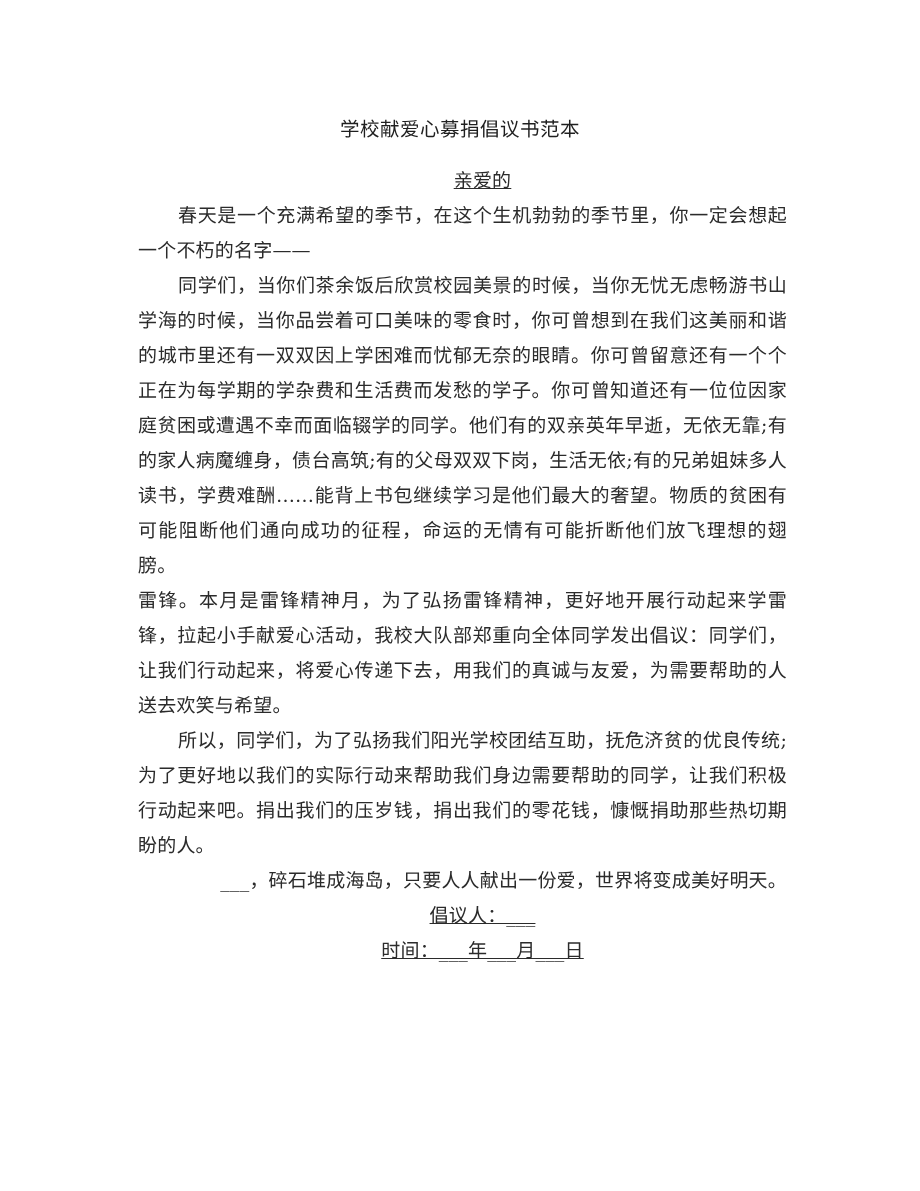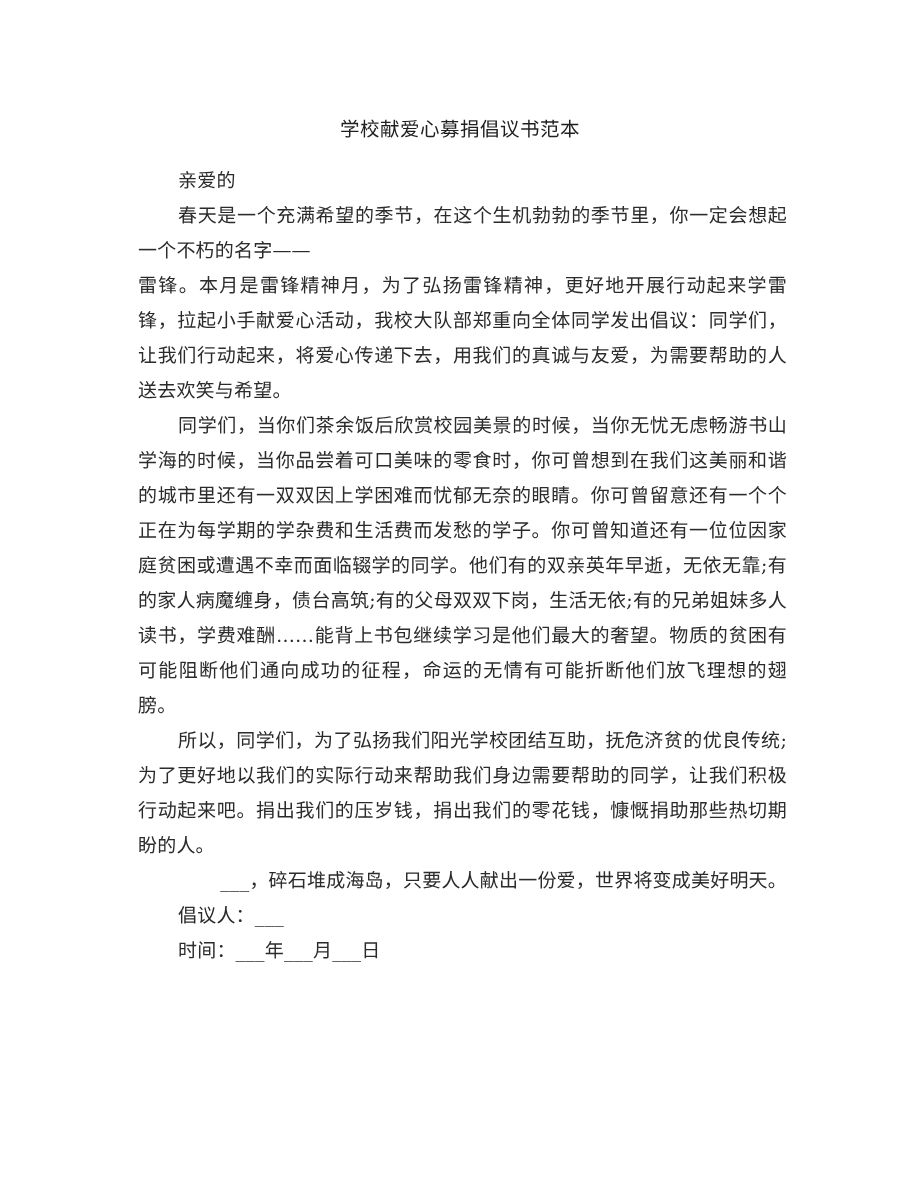--- a/index.html
+++ b/index.html
@@ -54,21 +54,22 @@
   
   .para {
     text-align: justify;
     text-justify: inter-character;
     text-indent: 40px;
     word-break: break-all;
   }
   
   .line.indent {
     text-indent: 40px;
-    text-align: left;
+    text-align: center;
+    text-decoration: underline;
   }
   
   .line.flush {
     text-indent: 0;
     text-align: right;
   }
 </style>
 </head>
 <body>
 
@@ -76,23 +77,23 @@
 
   <div class="doc-title">学校献爱心募捐倡议书范本</div>
 
   <div class="body-block">
 
     <div class="line indent">亲爱的</div>
 
 
     <p class="para">春天是一个充满希望的季节，在这个生机勃勃的季节里，你一定会想起一个不朽的名字——</p>
 
+    <p class="para">同学们，当你们茶余饭后欣赏校园美景的时候，当你无忧无虑畅游书山学海的时候，当你品尝着可口美味的零食时，你可曾想到在我们这美丽和谐的城市里还有一双双因上学困难而忧郁无奈的眼睛。你可曾留意还有一个个正在为每学期的学杂费和生活费而发愁的学子。你可曾知道还有一位位因家庭贫困或遭遇不幸而面临辍学的同学。他们有的双亲英年早逝，无依无靠;有的家人病魔缠身，债台高筑;有的父母双双下岗，生活无依;有的兄弟姐妹多人读书，学费难酬……能背上书包继续学习是他们最大的奢望。物质的贫困有可能阻断他们通向成功的征程，命运的无情有可能折断他们放飞理想的翅膀。</p>
+
     <p class="para" style="text-indent:0;">雷锋。本月是雷锋精神月，为了弘扬雷锋精神，更好地开展行动起来学雷锋，拉起小手献爱心活动，我校大队部郑重向全体同学发出倡议：同学们，让我们行动起来，将爱心传递下去，用我们的真诚与友爱，为需要帮助的人送去欢笑与希望。</p>
-
-    <p class="para">同学们，当你们茶余饭后欣赏校园美景的时候，当你无忧无虑畅游书山学海的时候，当你品尝着可口美味的零食时，你可曾想到在我们这美丽和谐的城市里还有一双双因上学困难而忧郁无奈的眼睛。你可曾留意还有一个个正在为每学期的学杂费和生活费而发愁的学子。你可曾知道还有一位位因家庭贫困或遭遇不幸而面临辍学的同学。他们有的双亲英年早逝，无依无靠;有的家人病魔缠身，债台高筑;有的父母双双下岗，生活无依;有的兄弟姐妹多人读书，学费难酬……能背上书包继续学习是他们最大的奢望。物质的贫困有可能阻断他们通向成功的征程，命运的无情有可能折断他们放飞理想的翅膀。</p>
 
 
     <p class="para">所以，同学们，为了弘扬我们阳光学校团结互助，抚危济贫的优良传统;为了更好地以我们的实际行动来帮助我们身边需要帮助的同学，让我们积极行动起来吧。捐出我们的压岁钱，捐出我们的零花钱，慷慨捐助那些热切期盼的人。</p>
 
 
     <div class="line flush">___，碎石堆成海岛，只要人人献出一份爱，世界将变成美好明天。</div>
 
     <div class="line indent">倡议人：___</div>
 
     <div class="line indent">时间：___年___月___日</div>

